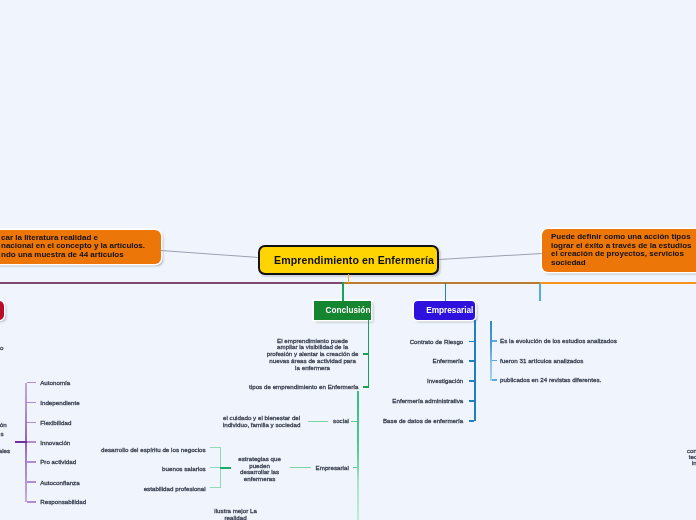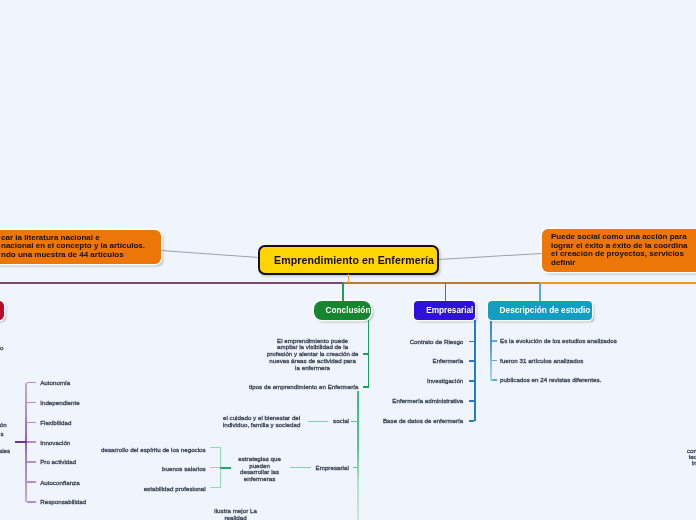--- a/index.html
+++ b/index.html
@@ -27,33 +27,32 @@
   .lbl.l{text-align:left;}
 
   .ln{position:absolute;}
 </style>
 </head>
 <body>
 
 <div id="stage">
     <div class="node root" style="left:258px;top:245.4px;width:181px;height:29.3px;">Emprendimiento en Enfermería</div>
     <div class="node big" style="left:-30px;top:229.5px;width:191px;height:34px;padding:4px 0 0 31px;background:#ed7608;">
-      <div>car la literatura nacional e</div>
+      <div>car la literatura realidad e</div>
       <div>nacional en el concepto y la artículos.</div>
       <div>ndo una muestra de 44 artículos</div>
     </div>
     <div class="node big" style="left:542px;top:229px;width:180px;height:43px;padding:4px 0 0 9px;background:#ed7608;">
-      <div>Puede social como una acción para</div>
-      <div>lograr el éxito a éxito de la coordina</div>
+      <div>Puede definir como una acción tipos</div>
+      <div>lograr el éxito a través de la estudios</div>
       <div>el creación de proyectos, servicios</div>
-      <div>definir</div>
+      <div>sociedad</div>
     </div>
-    <div class="node sub" style="left:314px;top:301px;width:57px;height:19px;background:#15862f;font-size:8.25px;border-radius:8px;white-space:nowrap;">Conclusión</div>
+    <div class="node sub" style="left:314px;top:301px;width:57px;height:19px;background:#15862f;font-size:8.25px;border-radius:0;white-space:nowrap;">Conclusión</div>
     <div class="node sub" style="left:413.5px;top:301px;width:61.5px;height:19px;background:#2f11dd;font-size:8.25px;border-radius:4px;white-space:nowrap;">Empresarial</div>
-    <div class="node sub" style="left:487.5px;top:301px;width:104px;height:19px;background:#129dc2;font-size:8.25px;border-radius:4px;white-space:nowrap;">Descripción de estudio</div>
     <div class="ln" style="left:0px;top:282px;width:343px;height:1.6px;background:#7d4870;"></div>
     <div class="ln" style="left:343px;top:282px;width:197px;height:1.6px;background:#bc7c2e;"></div>
     <div class="ln" style="left:540px;top:282px;width:156px;height:1.6px;background:#f9921f;"></div>
     <div class="ln" style="left:347.5px;top:274px;width:1.6px;height:9px;background:#f5a623;"></div>
     <div class="ln" style="left:342px;top:282px;width:1.8px;height:19px;background:#15a355;"></div>
     <div class="ln" style="left:444.5px;top:283px;width:1.6px;height:18px;background:#1f7fc0;"></div>
     <div class="ln" style="left:539px;top:283px;width:1.6px;height:18px;background:#5aa8e0;"></div>
     <div class="ln" style="left:161px;top:249.5px;width:97.25224933131365px;height:1px;background:#9aa0ae;transform-origin:0 0;transform:rotate(4.127591702511725deg);"></div>
     <div class="ln" style="left:439px;top:258.5px;width:103.1746092796091px;height:1px;background:#9aa0ae;transform-origin:0 0;transform:rotate(-3.333850661536574deg);"></div>
     <div class="ln" style="left:367.8px;top:320.3px;width:1.7px;height:67.5px;background:#15a355;"></div>

